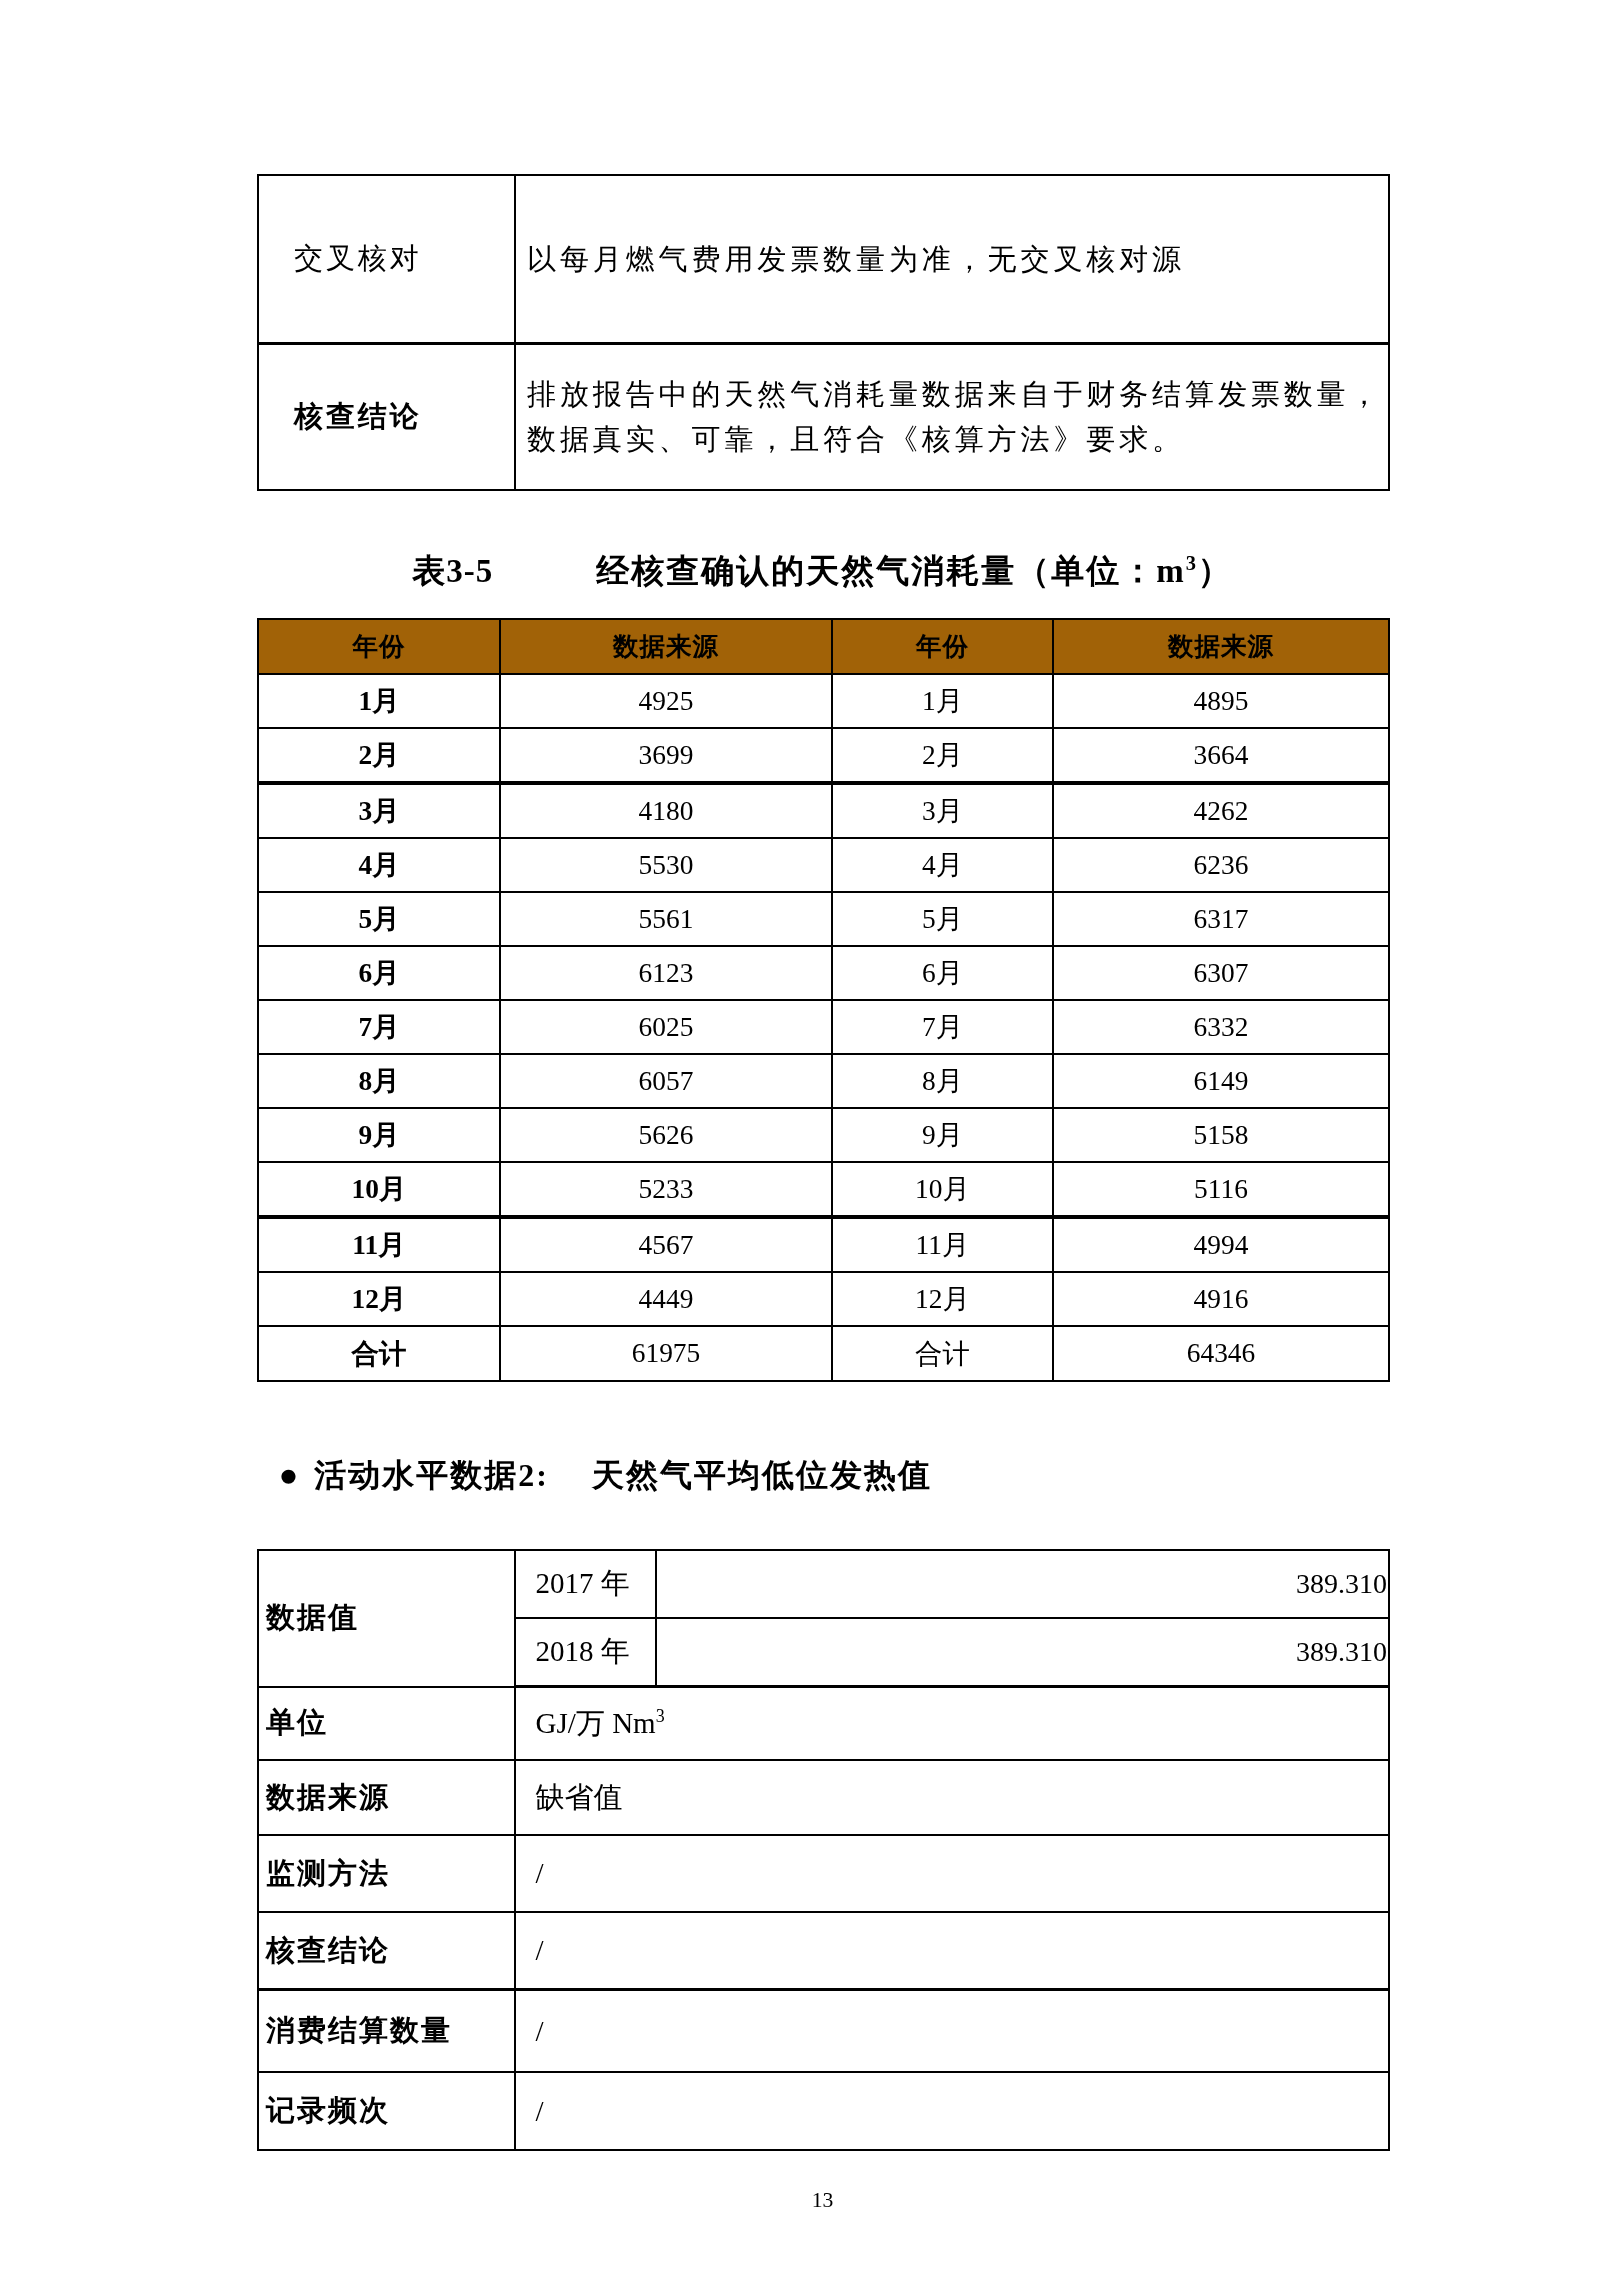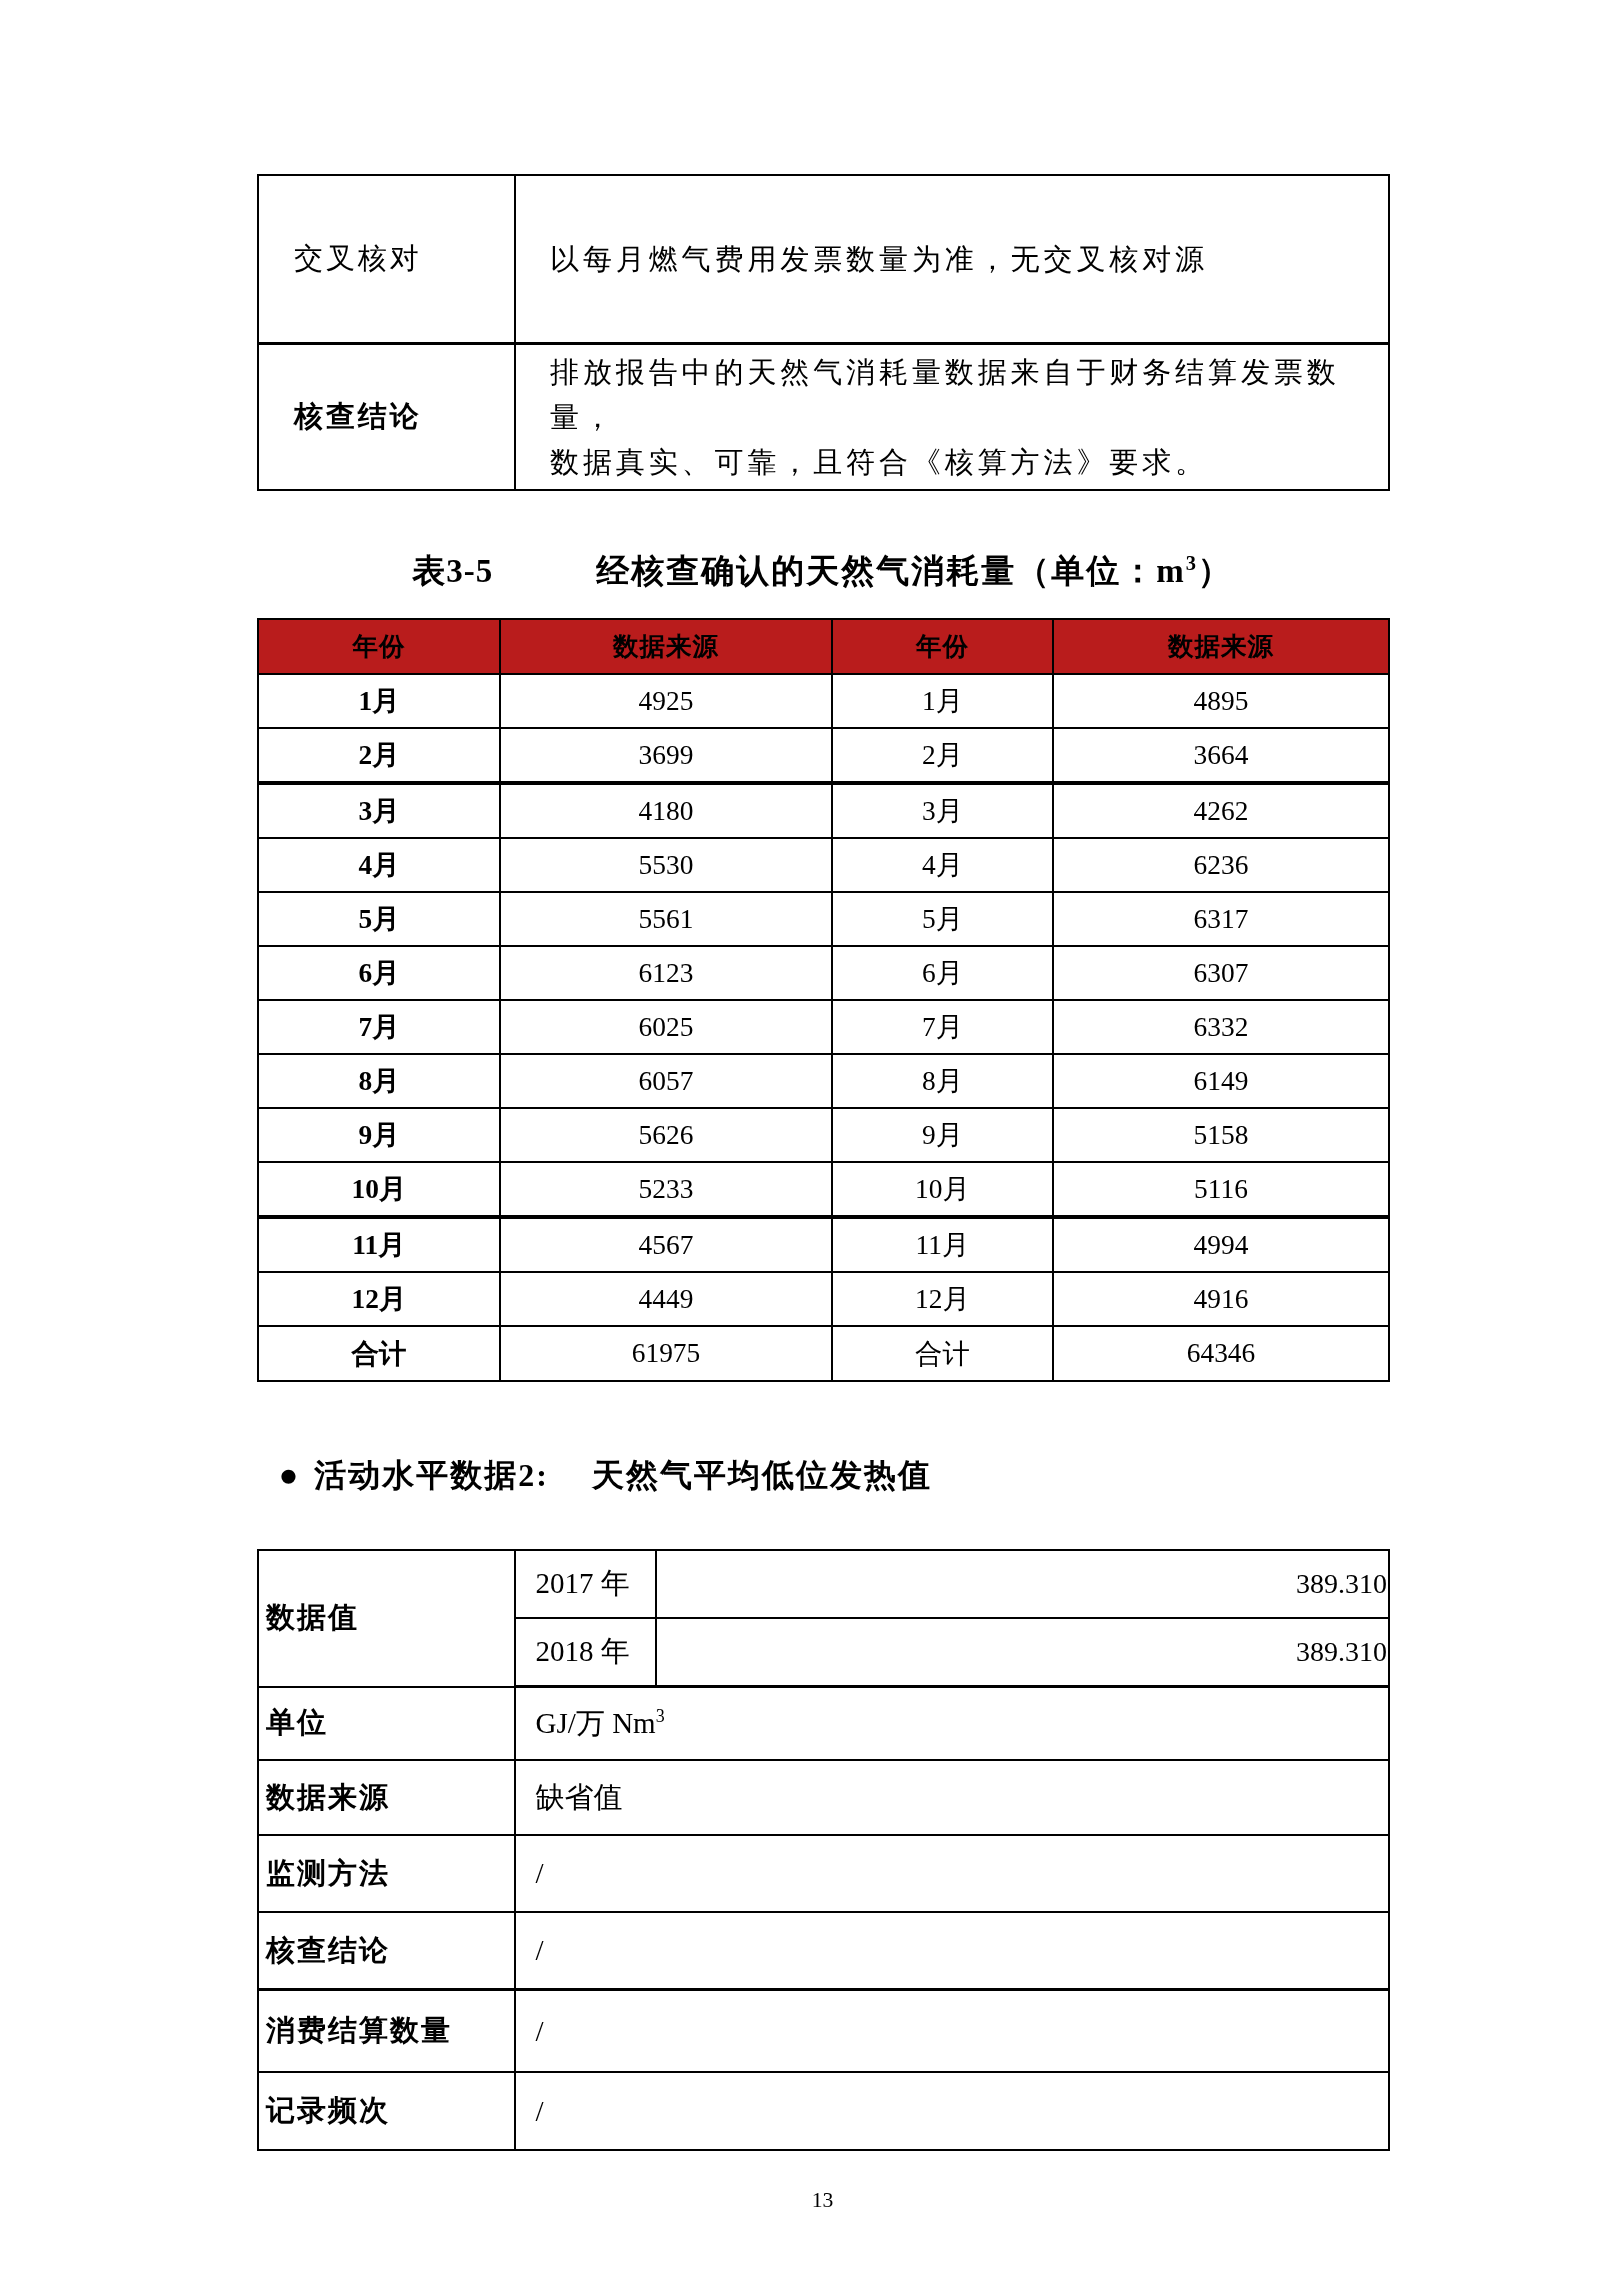--- a/index.html
+++ b/index.html
@@ -11,38 +11,38 @@
   .page{position:relative;width:1621px;height:2293px;background:#fff;overflow:hidden;}
   .content{width:1131px;margin-left:257px;padding-top:174px;}
 
   table{border-collapse:collapse;table-layout:fixed;width:1131px;}
   td{border:2px solid #000;vertical-align:middle;overflow:hidden;}
 
   
   .t-top{border:2.9px solid #000;}
   .t-top td{font-size:29px;}
   .t-top .lbl{padding-left:35px;letter-spacing:2.9px;}
-  .t-top .cnt{padding-left:34px;letter-spacing:3.9px;line-height:45px;}
+  .t-top .cnt{padding-left:11px;letter-spacing:3.9px;line-height:45px;}
   .t-top .r1 td{height:164px;}
   .t-top .r1 td{border-bottom-width:3.9px;}
   .t-top .r2 td{height:142px;}
   .bold{font-weight:bold;}
 
   
   .caption{
     margin-top:49px;height:47px;line-height:47px;
     text-align:center;font-weight:bold;font-size:33px;letter-spacing:2px;
   }
   .caption .cap-id{margin-right:103px;letter-spacing:1px;}
   sup{font-size:0.62em;}
 
   
   .t-main{margin-top:31px;border:2.9px solid #000;}
   .t-main td{text-align:center;font-size:27.4px;height:50px;}
-  .t-main .hdr1 td{background:#b91c1c;font-weight:bold;font-size:25.5px;height:51px;letter-spacing:1px;}
+  .t-main .hdr1 td{background:#a16207;font-weight:bold;font-size:25.5px;height:51px;letter-spacing:1px;}
   .t-main .hdr2 td{font-weight:bold;height:57px;letter-spacing:1px;}
   .t-main .m17{font-weight:bold;}
   .t-main .thick td{border-bottom-width:4.9px;}
   .t-main .total td{height:51px;}
 
   
   .heading2{
     margin-top:71px;margin-left:21.6px;height:45px;line-height:45px;
     font-weight:bold;font-size:32px;letter-spacing:2px;
     display:flex;align-items:center;

